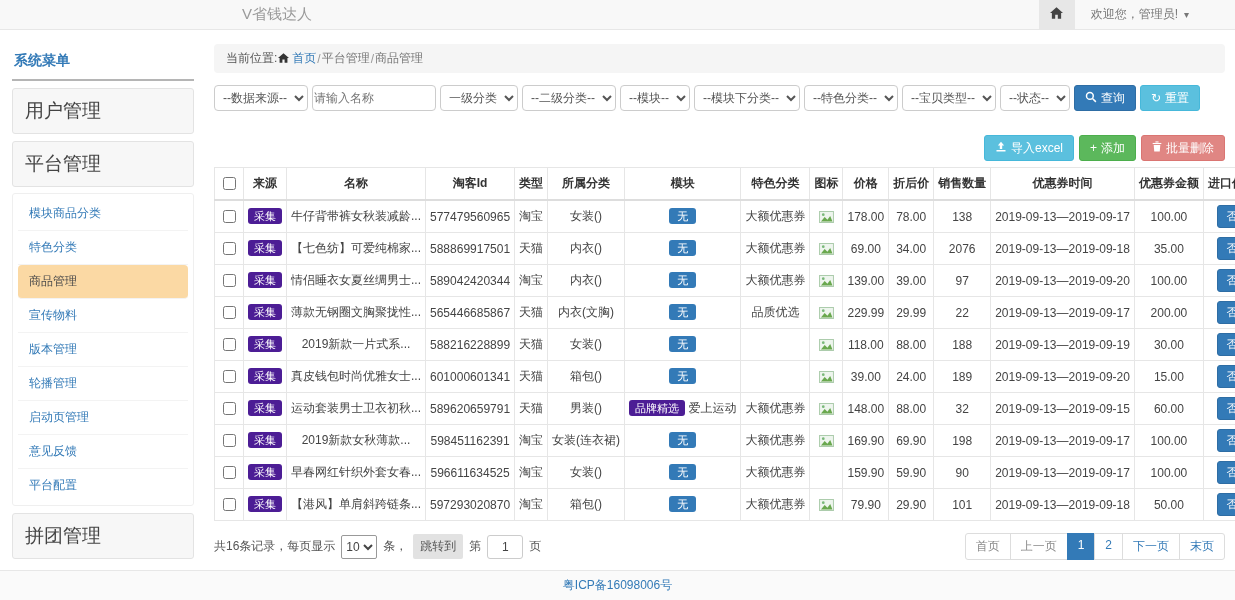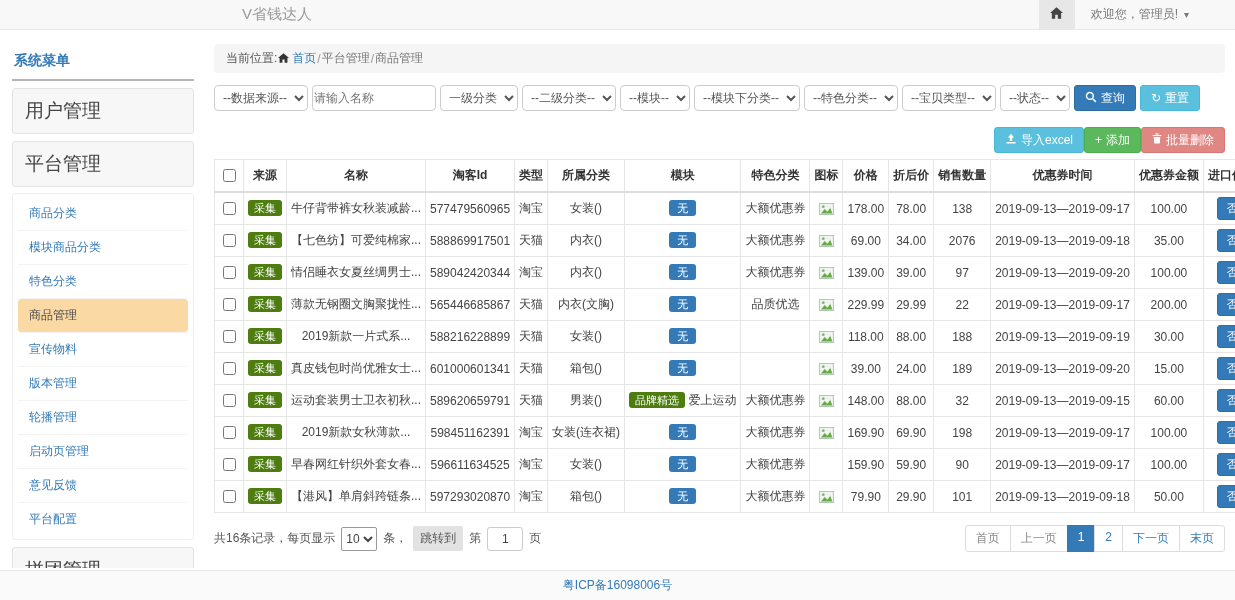--- a/index.html
+++ b/index.html
@@ -37,29 +37,29 @@
 .filters{display:flex;gap:4px;margin-top:12px;align-items:center}
 .f-select,.f-input{height:26px;border:1px solid #ccc;border-radius:4px;background:#fff;color:#555;
    font-size:12px;font-family:inherit;padding:0 4px}
 .f-input{width:124px;padding:0 1px}
 .btn{height:26px;border:1px solid transparent;border-radius:3px;color:#fff;font-size:12px;
    display:inline-flex;align-items:center;gap:4px;padding:10px 10px;cursor:pointer;font-family:inherit;white-space:nowrap}
 .btn-primary{background:#337ab7;border-color:#2e6da4}
 .btn-info{background:#5bc0de;border-color:#46b8da}
 .btn-success{background:#5cb85c;border-color:#4cae4c}
 .btn-danger{background:#e08683;border-color:#da7572}
-.actions{display:flex;justify-content:flex-end;margin-top:16px}
+.actions{display:flex;justify-content:flex-end;gap:5px;margin-top:24px}
 
 
 table{width:100%;border-collapse:collapse;margin-top:6px}
 th,td{border:1px solid #e6e6e6;padding:4px 4px;text-align:center;white-space:nowrap;overflow:hidden;text-overflow:ellipsis}
 thead th{border-bottom:2px solid #ddd;font-weight:bold;color:#333;padding:6px 4px;font-size:12px}
 td{color:#444;height:27px;font-size:12px}
 .col-name{max-width:168px}
-.badge-orange{background:#4d7c0f;color:#fff;border-radius:3px;padding:2px 6px;font-size:11px}
+.badge-orange{background:#4c1d95;color:#fff;border-radius:3px;padding:2px 6px;font-size:11px}
 .badge-blue{background:#337ab7;color:#fff;border-radius:3px;padding:2px 8px;font-size:11px}
 .tag-btn{background:#337ab7;color:#fff;border:1px solid #2e6da4;border-radius:3px;padding:3px 8px;font-size:11px;cursor:pointer;font-family:inherit}
 .thumb{display:inline-flex;vertical-align:middle}
 
 
 .page-row{display:flex;justify-content:space-between;align-items:center;margin-top:12px;color:#555}
 .page-left{display:flex;align-items:center;gap:6px}
 .pp-select{height:24px;border:1px solid #999;border-radius:2px;font-family:inherit;font-size:12px;background:#fff;color:#444}
 .jump-label{background:#e2e2e2;padding:4px 7px;border-radius:2px;color:#555;cursor:pointer}
 .jump-input{width:36px;height:24px;border:1px solid #ccc;border-radius:3px;text-align:center;font-family:inherit;font-size:12px;color:#444}
@@ -95,21 +95,20 @@
 </div>
 
 <div class="layout">
 
   <div class="sidebar">
     <div class="sidebar-title">系统菜单</div>
     <div>
         <div class="panel-item">用户管理</div>
         <div class="panel-item">平台管理</div>
         <div class="submenu">
-          <div class="sub-item">商品分类</div>
           <div class="sub-item">模块商品分类</div>
           <div class="sub-item">特色分类</div>
           <div class="sub-item active">商品管理</div>
           <div class="sub-item">宣传物料</div>
           <div class="sub-item">版本管理</div>
           <div class="sub-item">轮播管理</div>
           <div class="sub-item">启动页管理</div>
           <div class="sub-item">意见反馈</div>
           <div class="sub-item">平台配置</div>
         </div>

